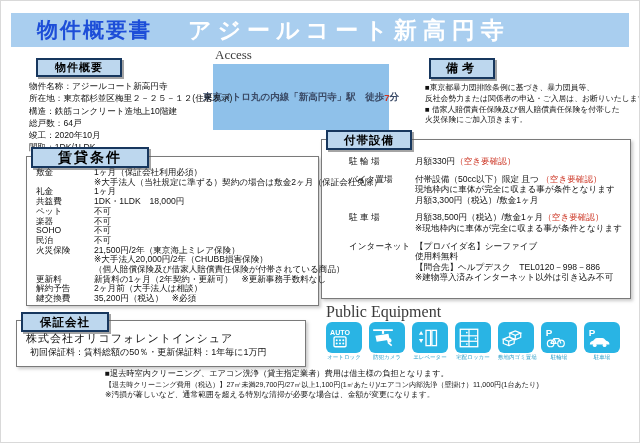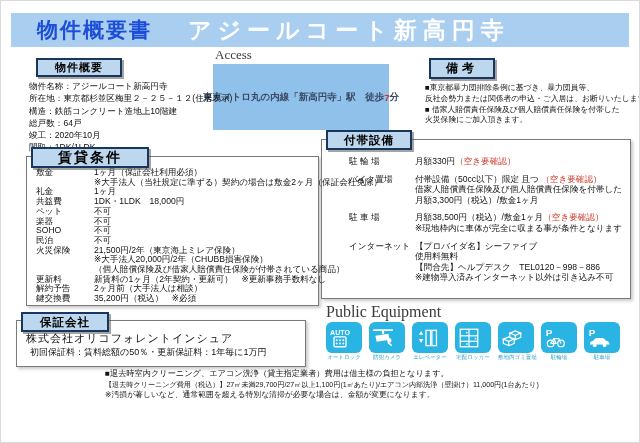--- a/index.html
+++ b/index.html
@@ -196,21 +196,21 @@
     <div class="fr">
       <div class="fl">駐 輪 場</div>
       <div class="fv">
           <div><span>月額330円</span><span class="red">（空き要確認）</span></div>
         </div>
     </div>
     <div class="fr">
       <div class="fl">バイク置場</div>
       <div class="fv">
         <div><span>付帯設備（50cc以下）限定 且つ </span><span class="red">（空き要確認）</span></div>
-        <div>借家人賠償責任保険及び個人賠償責任保険を付帯した</div>
+        <div>現地枠内に車体が完全に収まる事が条件となります</div>
         <div>月額3,300円（税込）/敷金1ヶ月</div>
       </div>
     </div>
     <div class="fr">
       <div class="fl">駐 車 場</div>
       <div class="fv">
         <div><span>月額38,500円（税込）/敷金1ヶ月</span><span class="red">（空き要確認）</span></div>
         <div>※現地枠内に車体が完全に収まる事が条件となります</div>
       </div>
     </div>

